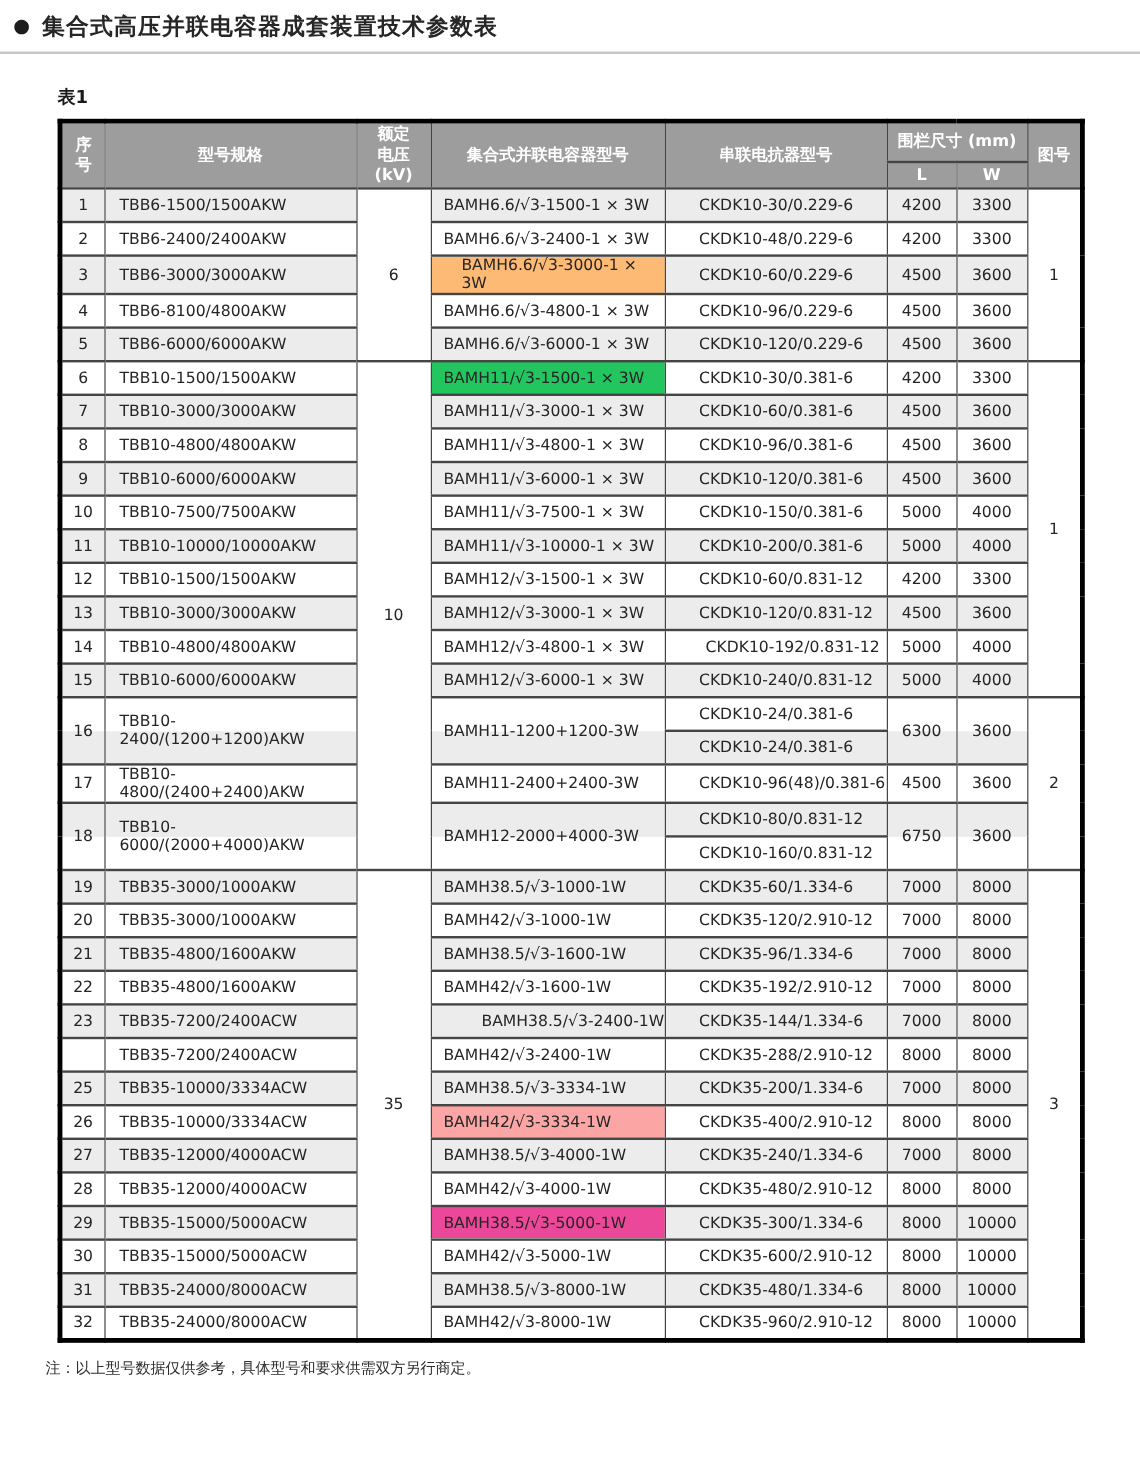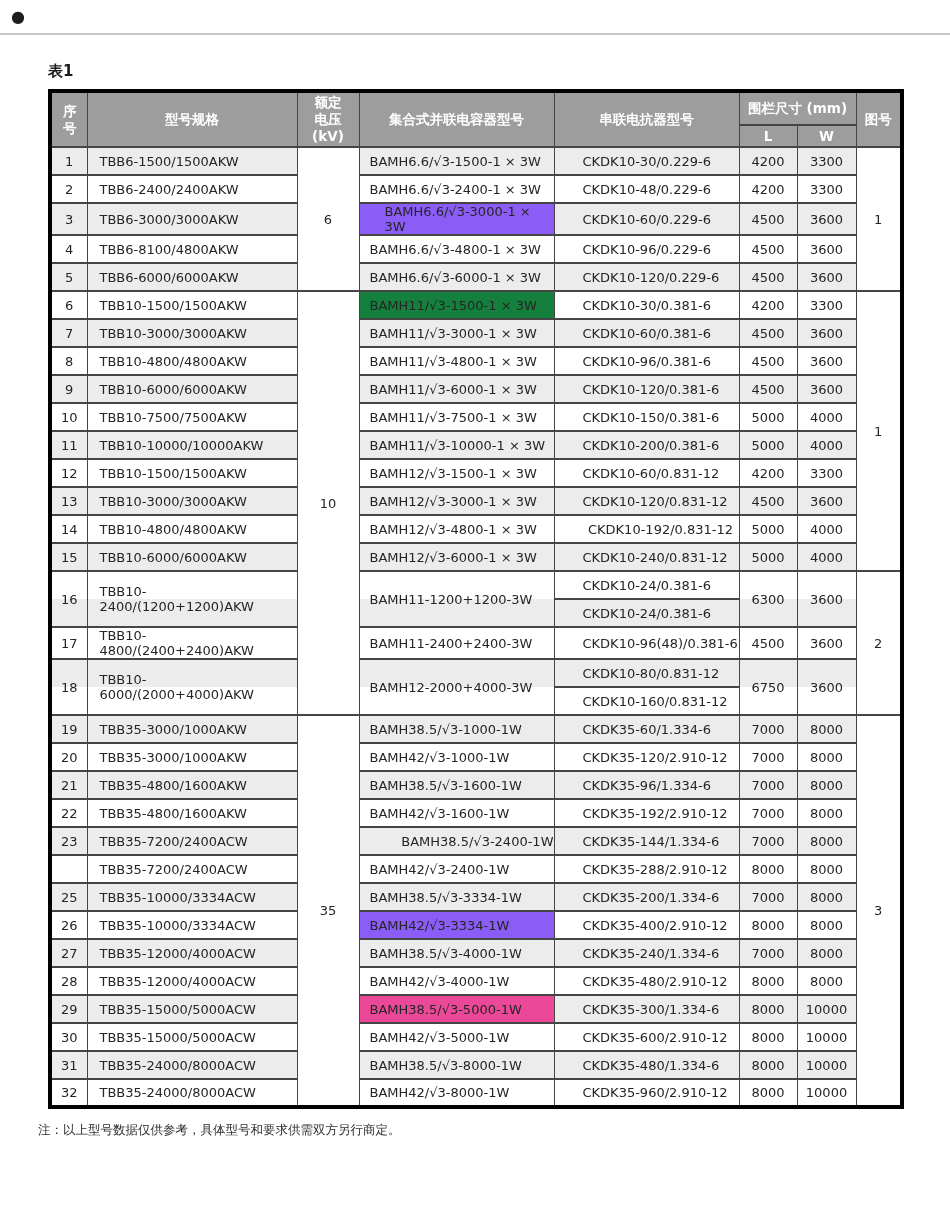--- a/index.html
+++ b/index.html
@@ -68,20 +68,21 @@
   .note {
     margin: 13px 0 0 38px;
     font-size: 12.5px; color: #2d2d2d;
   }
 </style>
 </head>
 <body>
 
 <div class="title-row">
   <span class="bullet">●</span>
+  <h1 class="page-title">集合式高压并联电容器成套装置技术参数表</h1>
 </div>
 <div class="rule"></div>
 
 <div class="table-label">表1</div>
 
 <table class="params">
   <colgroup>
     <col class="c-no">
       <col class="c-model">
       <col class="c-volt">
@@ -121,21 +122,21 @@
         <td class="col-no" style="background: rgb(255, 255, 255);">2</td>
         <td class="col-model" style="background: rgb(255, 255, 255);">TBB6-2400/2400AKW</td>
         <td class="col-cap" style="background: rgb(255, 255, 255);">BAMH6.6/√3-2400-1 × 3W</td>
         <td class="col-react" style="background: rgb(255, 255, 255);">CKDK10-48/0.229-6</td>
         <td class="col-l" style="background: rgb(255, 255, 255);">4200</td>
         <td class="col-w" style="background: rgb(255, 255, 255);">3300</td>
       </tr>
       <tr>
         <td class="col-no" style="background: rgb(236, 236, 236);">3</td>
         <td class="col-model" style="background: rgb(236, 236, 236);">TBB6-3000/3000AKW</td>
-        <td class="col-cap" style="background: #8b5cf6; padding-left: 25px;">BAMH6.6/√3-3000-1 × 3W</td>
+        <td class="col-cap" style="background: #fdba74; padding-left: 25px;">BAMH6.6/√3-3000-1 × 3W</td>
         <td class="col-react" style="background: rgb(236, 236, 236);">CKDK10-60/0.229-6</td>
         <td class="col-l" style="background: rgb(236, 236, 236);">4500</td>
         <td class="col-w" style="background: rgb(236, 236, 236);">3600</td>
       </tr>
       <tr>
         <td class="col-no" style="background: rgb(255, 255, 255);">4</td>
         <td class="col-model" style="background: rgb(255, 255, 255);">TBB6-8100/4800AKW</td>
         <td class="col-cap" style="background: rgb(255, 255, 255);">BAMH6.6/√3-4800-1 × 3W</td>
         <td class="col-react" style="background: rgb(255, 255, 255);">CKDK10-96/0.229-6</td>
         <td class="col-l" style="background: rgb(255, 255, 255);">4500</td>
@@ -146,21 +147,21 @@
         <td class="col-model" style="background: rgb(236, 236, 236);">TBB6-6000/6000AKW</td>
         <td class="col-cap" style="background: rgb(236, 236, 236);">BAMH6.6/√3-6000-1 × 3W</td>
         <td class="col-react" style="background: rgb(236, 236, 236);">CKDK10-120/0.229-6</td>
         <td class="col-l" style="background: rgb(236, 236, 236);">4500</td>
         <td class="col-w" style="background: rgb(236, 236, 236);">3600</td>
       </tr>
       <tr>
         <td class="col-no" style="background: rgb(255, 255, 255);">6</td>
         <td class="col-model" style="background: rgb(255, 255, 255);">TBB10-1500/1500AKW</td>
         <td rowspan="15" class="col-volt" style="background: rgb(255, 255, 255);">10</td>
-        <td class="col-cap" style="background: #15803d; margin-left: 20px;">BAMH11/√3-1500-1 × 3W</td>
+        <td class="col-cap" style="background: #22c55e; margin-left: 20px;">BAMH11/√3-1500-1 × 3W</td>
         <td class="col-react" style="background: rgb(255, 255, 255);">CKDK10-30/0.381-6</td>
         <td class="col-l" style="background: rgb(255, 255, 255);">4200</td>
         <td class="col-w" style="background: rgb(255, 255, 255);">3300</td>
         <td rowspan="10" class="col-fig" style="background: rgb(255, 255, 255);">1</td>
       </tr>
       <tr>
         <td class="col-no" style="background: rgb(236, 236, 236);">7</td>
         <td class="col-model" style="background: rgb(236, 236, 236);">TBB10-3000/3000AKW</td>
         <td class="col-cap" style="background: rgb(236, 236, 236);">BAMH11/√3-3000-1 × 3W</td>
         <td class="col-react" style="background: rgb(236, 236, 236);">CKDK10-60/0.381-6</td>
@@ -316,21 +317,21 @@
         <td class="col-no" style="background: rgb(236, 236, 236);">25</td>
         <td class="col-model" style="background: rgb(236, 236, 236);">TBB35-10000/3334ACW</td>
         <td class="col-cap" style="background: rgb(236, 236, 236);">BAMH38.5/√3-3334-1W</td>
         <td class="col-react" style="background: rgb(236, 236, 236);">CKDK35-200/1.334-6</td>
         <td class="col-l" style="background: rgb(236, 236, 236);">7000</td>
         <td class="col-w" style="background: rgb(236, 236, 236);">8000</td>
       </tr>
       <tr>
         <td class="col-no" style="background: rgb(255, 255, 255);">26</td>
         <td class="col-model" style="background: rgb(255, 255, 255);">TBB35-10000/3334ACW</td>
-        <td class="col-cap" style="background: #8b5cf6;">BAMH42/√3-3334-1W</td>
+        <td class="col-cap" style="background: #fca5a5;">BAMH42/√3-3334-1W</td>
         <td class="col-react" style="background: rgb(255, 255, 255);">CKDK35-400/2.910-12</td>
         <td class="col-l" style="background: rgb(255, 255, 255);">8000</td>
         <td class="col-w" style="background: rgb(255, 255, 255);">8000</td>
       </tr>
       <tr>
         <td class="col-no" style="background: rgb(236, 236, 236);">27</td>
         <td class="col-model" style="background: rgb(236, 236, 236);">TBB35-12000/4000ACW</td>
         <td class="col-cap" style="background: rgb(236, 236, 236);">BAMH38.5/√3-4000-1W</td>
         <td class="col-react" style="background: rgb(236, 236, 236);">CKDK35-240/1.334-6</td>
         <td class="col-l" style="background: rgb(236, 236, 236);">7000</td>

